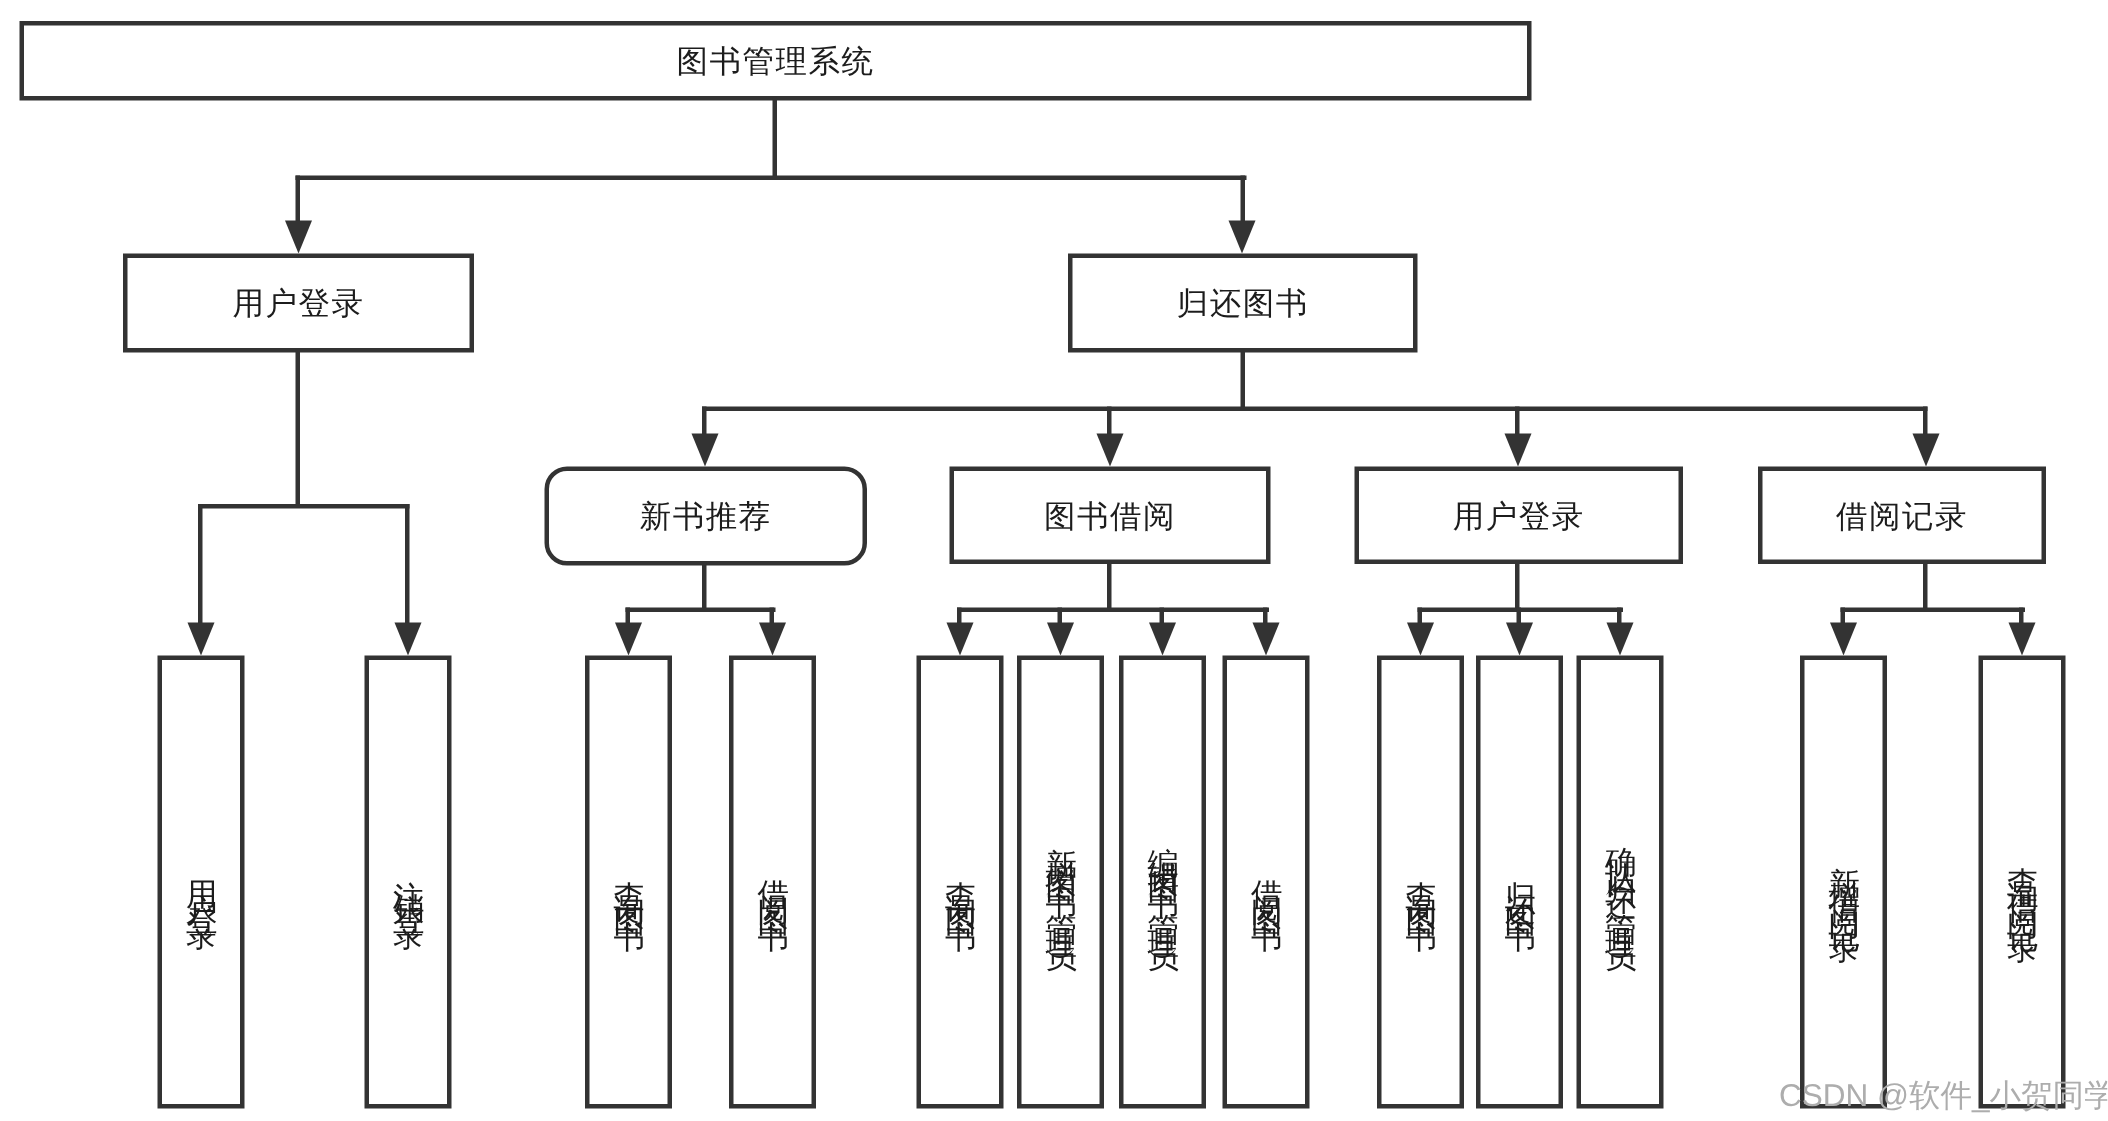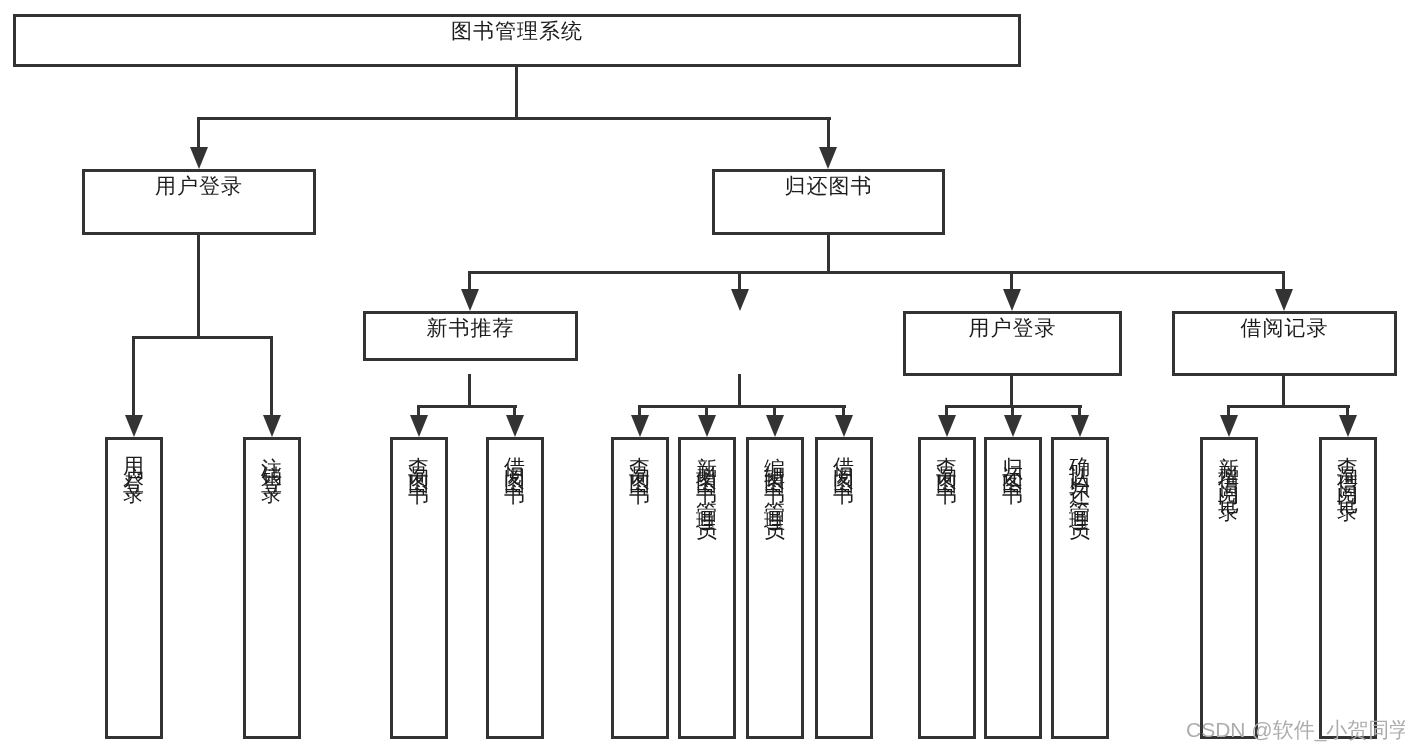--- a/index.html
+++ b/index.html
@@ -19,21 +19,21 @@
     width: 1405px;
     height: 747px;
     background: var(--box-bg);
     overflow: hidden;
   }
   .box {
     position: absolute;
     border: 3px solid var(--line);
     background: var(--box-bg);
     display: flex;
-    align-items: flex-start;
+    align-items: center;
     justify-content: center;
   }
   .hbox { font-size: 21px; letter-spacing: 1px; }
   .vbox .vtext {
     writing-mode: vertical-rl;
     text-orientation: mixed;
     font-size: 21px;
     letter-spacing: 9px;
     line-height: 1.0;
     white-space: nowrap;
@@ -91,27 +91,30 @@
   <div class="hl" style="left:468px; top:271px; width:817px;"></div>
   <div class="vl" style="left:468px; top:271px; height:20px;"></div>
   <div class="arrow" style="left:461px; top:289px;"></div>
   <div class="vl" style="left:738px; top:271px; height:20px;"></div>
   <div class="arrow" style="left:731px; top:289px;"></div>
   <div class="vl" style="left:1010px; top:271px; height:20px;"></div>
   <div class="arrow" style="left:1003px; top:289px;"></div>
   <div class="vl" style="left:1282px; top:271px; height:20px;"></div>
   <div class="arrow" style="left:1275px; top:289px;"></div>
 
-  <div class="box hbox" style="left:363px; top:311px; width:215px; height:50px;">
+  <div class="box hbox" style="left:363px; top:311px; width:215px; height:66px;border-radius:15px;">
     <span>新书推荐</span>
+  </div>
+  <div class="box hbox" style="left:633px; top:311px; width:214px; height:65px;">
+    <span>图书借阅</span>
   </div>
   <div class="box hbox" style="left:903px; top:311px; width:219px; height:65px;">
     <span>用户登录</span>
   </div>
-  <div class="box hbox" style="left:1172px; top:311px; width:225px; height:65px;">
+  <div class="box hbox" style="left:1172px; top:311px; width:192px; height:65px;">
     <span>借阅记录</span>
   </div>
 
   <div class="vl" style="left:468px; top:374px; height:33px;"></div>
   <div class="vl" style="left:738px; top:374px; height:33px;"></div>
   <div class="vl" style="left:1010px; top:374px; height:33px;"></div>
   <div class="vl" style="left:1282px; top:374px; height:33px;"></div>
 
   <div class="hl" style="left:417px; top:405px; width:100px;"></div>
   <div class="hl" style="left:638px; top:405px; width:208px;"></div>

